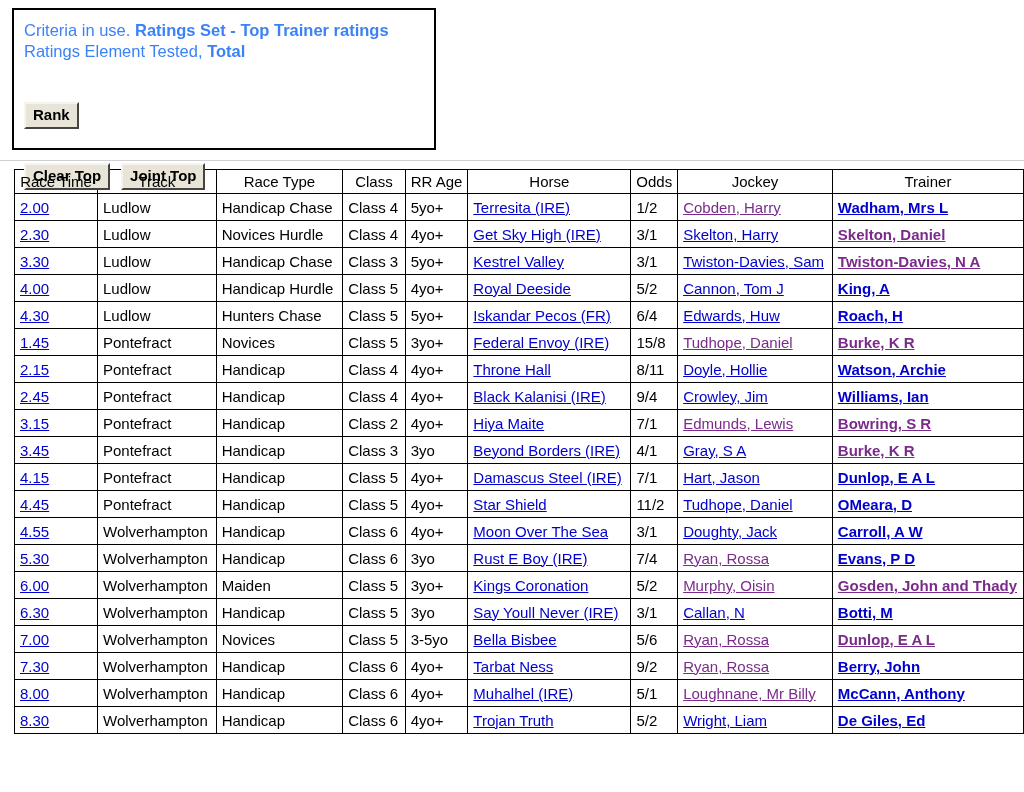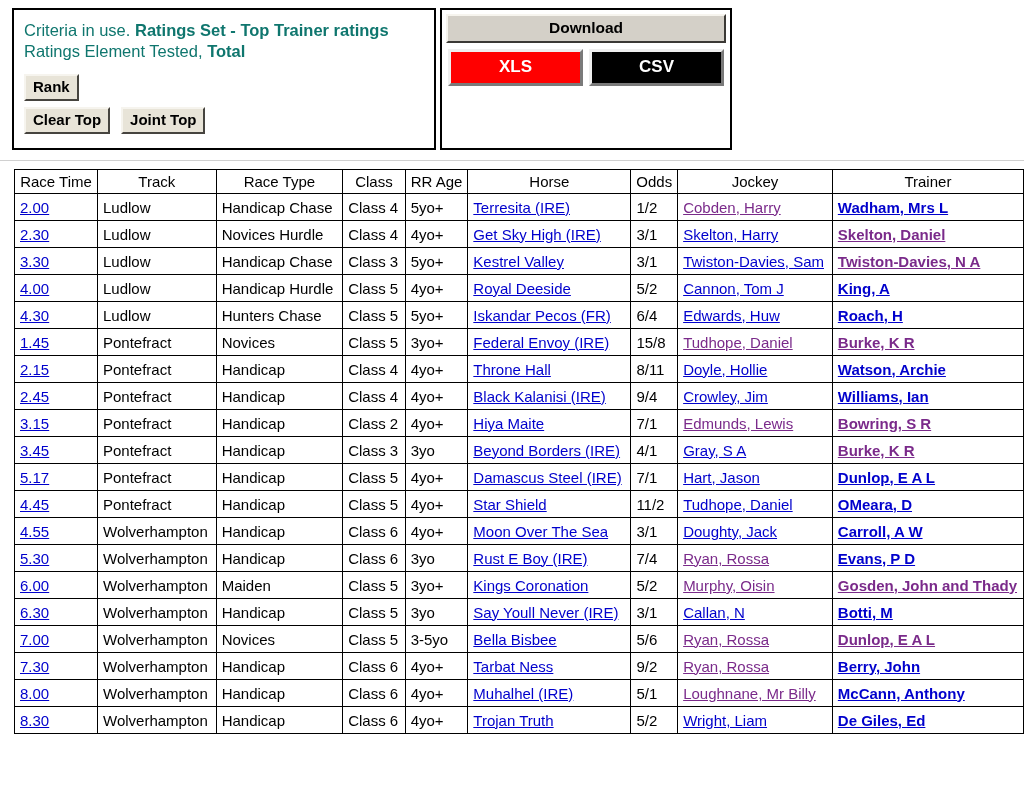--- a/index.html
+++ b/index.html
@@ -25,40 +25,41 @@
   .criteria-panel {
     border: 2px solid #000;
     width: 424px;
     height: 142px;
     box-sizing: border-box;
     padding: 10px 8px 6px 10px;
     background: #fff;
   }
   .criteria-line {
     font-size: 16.5px;
-    color: #0f766e;
+    color: #3b82f6;
     line-height: 1.28;
   }
   .criteria-line b { font-weight: bold; }
 
   .btn-3d {
     display: inline-block;
     background: #e8e4d8;
     border: 2px outset #c8c4b8;
     border-top-color: #f6f4ee;
     border-left-color: #f6f4ee;
     border-right-color: #9a968c;
     border-bottom-color: #9a968c;
     font-weight: bold;
     font-size: 15px;
     color: #000;
     padding: 3px 7px 4px 7px;
     line-height: 1.05;
     cursor: pointer;
     font-family: "Liberation Sans", sans-serif;
+    margin-top: 28px;
   }
   .rank-row { margin-top: 12px; }
   .clear-row { margin-top: 6px; display: flex; gap: 11px; }
 
   .download-panel {
     border: 2px solid #000;
     width: 292px;
     height: 142px;
     box-sizing: border-box;
     background: #fff;
@@ -167,27 +168,20 @@
     </div>
     <div class="rank-row">
       <button class="btn-3d">Rank</button>
     </div>
     <div class="clear-row">
       <button class="btn-3d">Clear Top</button>
       <button class="btn-3d">Joint Top</button>
     </div>
   </div>
 
-  <div class="download-panel">
-    <div class="download-header">Download</div>
-    <div class="download-buttons">
-      <div class="dl-btn dl-xls">XLS</div>
-      <div class="dl-btn dl-csv">CSV</div>
-    </div>
-  </div>
 
 </div>
 
 <hr class="hr-line">
 
 <div class="table-wrap">
   <table class="results">
     <thead>
       <tr>
         <th class="c-time">Race Time</th>
@@ -306,21 +300,21 @@
           <td class="c-track">Pontefract</td>
           <td class="c-type">Handicap</td>
           <td class="c-class">Class 3</td>
           <td class="c-age">3yo</td>
           <td class="c-horse"><a class="lnk">Beyond Borders (IRE)</a></td>
           <td class="c-odds">4/1</td>
           <td class="c-jockey"><a class="lnk">Gray, S A</a></td>
           <td class="c-trainer"><a class="lnk visited">Burke, K R</a></td>
         </tr>
         <tr>
-          <td class="c-time"><a class="lnk time">5.17</a></td>
+          <td class="c-time"><a class="lnk time">4.15</a></td>
           <td class="c-track">Pontefract</td>
           <td class="c-type">Handicap</td>
           <td class="c-class">Class 5</td>
           <td class="c-age">4yo+</td>
           <td class="c-horse"><a class="lnk">Damascus Steel (IRE)</a></td>
           <td class="c-odds">7/1</td>
           <td class="c-jockey"><a class="lnk">Hart, Jason</a></td>
           <td class="c-trainer"><a class="lnk">Dunlop, E A L</a></td>
         </tr>
         <tr>

